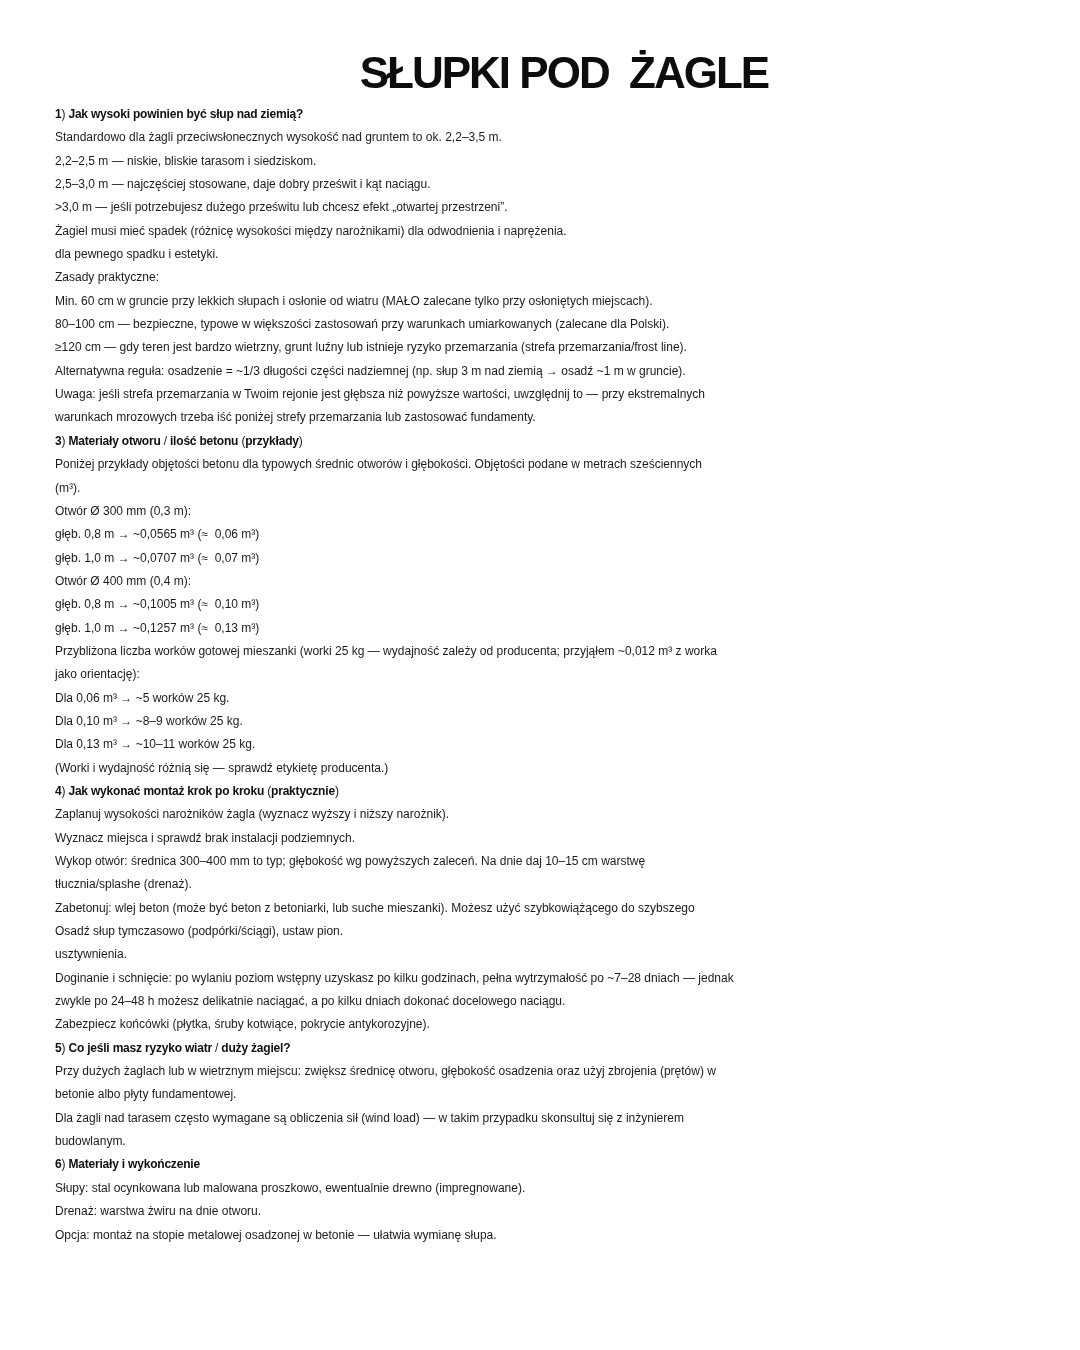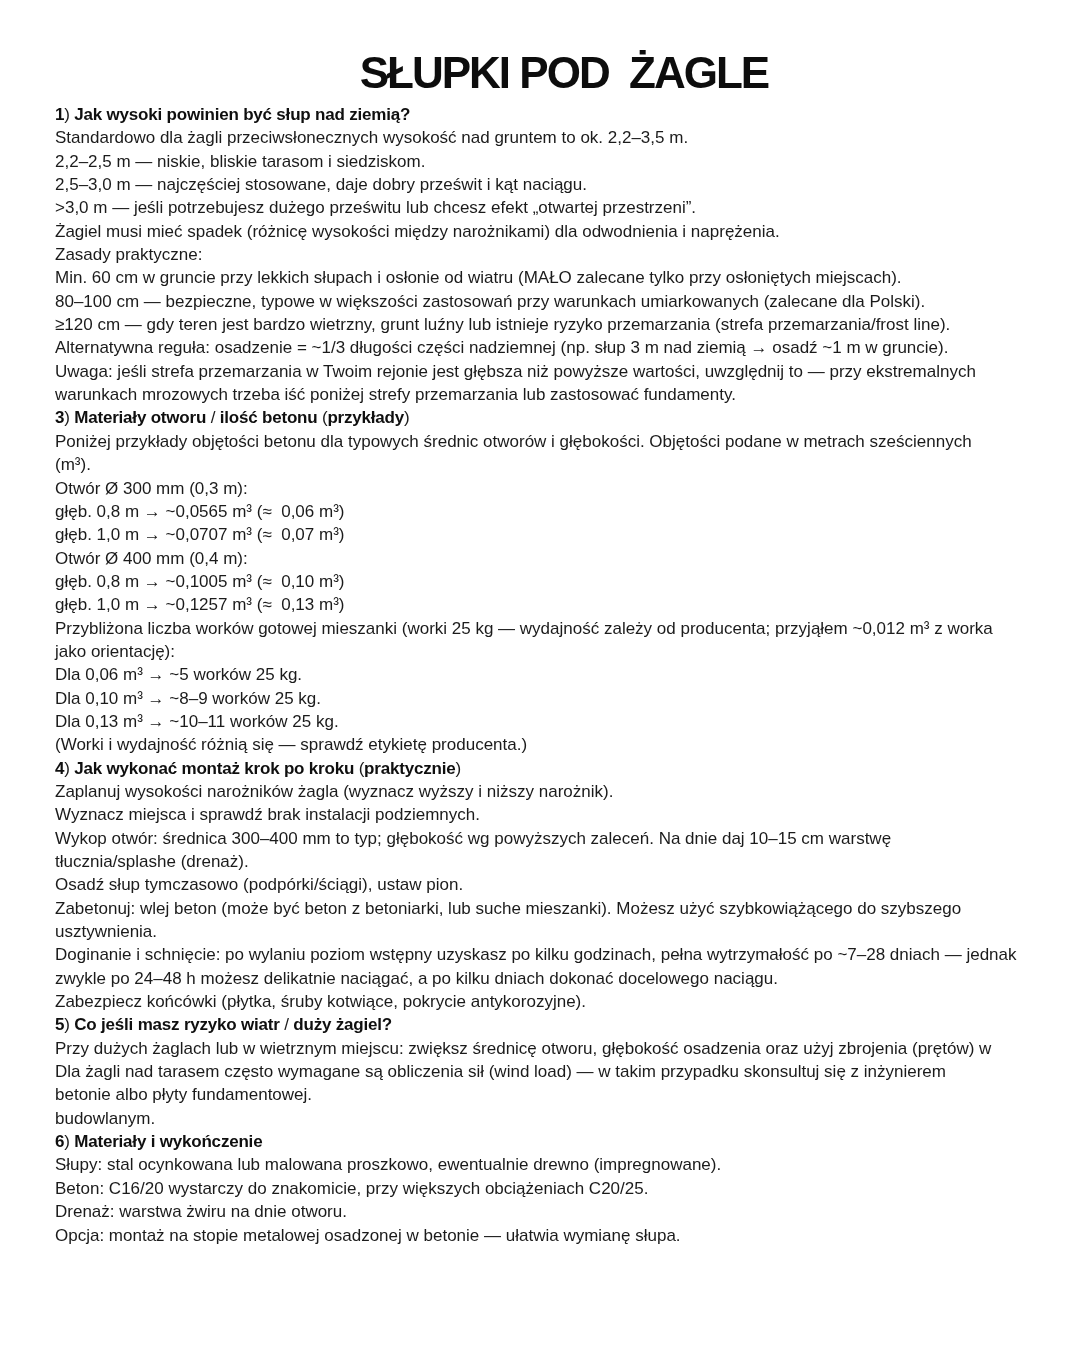--- a/index.html
+++ b/index.html
@@ -23,40 +23,41 @@
     white-space: pre;
     color: #0d0d0d;
     padding-left: 48px;
   }
   .content {
     margin: 7px 20px 0 55px;
   }
   .line {
     height: 23.35px;
     line-height: 23.35px;
-    font-size: 17px;
+    font-size: 12px;
     white-space: pre;
     color: #1b1b1b;
   }
   .line .seg { font-weight: normal; }
   .line .seg.bold { font-weight: bold; color: #0f0f0f; }
   .line.heading .seg { letter-spacing: -0.2px; }
 </style>
 </head>
 <body>
 
 <div class="page">
   <h1 class="doc-title">SŁUPKI POD  ŻAGLE</h1>
   <div class="content">
       <div class="line heading"><span class="seg bold">1</span><span class="seg">) </span><span class="seg bold">Jak wysoki powinien być słup nad ziemią?</span></div>
       <div class="line"><span class="seg">Standardowo dla żagli przeciwsłonecznych wysokość nad gruntem to ok. 2,2–3,5 m.</span></div>
       <div class="line"><span class="seg">2,2–2,5 m — niskie, bliskie tarasom i siedziskom.</span></div>
       <div class="line"><span class="seg">2,5–3,0 m — najczęściej stosowane, daje dobry prześwit i kąt naciągu.</span></div>
       <div class="line"><span class="seg">&gt;3,0 m — jeśli potrzebujesz dużego prześwitu lub chcesz efekt „otwartej przestrzeni”.</span></div>
       <div class="line"><span class="seg">Żagiel musi mieć spadek (różnicę wysokości między narożnikami) dla odwodnienia i naprężenia.</span></div>
+      <div class="line"><span class="seg">dla pewnego spadku i estetyki.</span></div>
       <div class="line"><span class="seg">Zasady praktyczne:</span></div>
       <div class="line"><span class="seg">Min. 60 cm w gruncie przy lekkich słupach i osłonie od wiatru (MAŁO zalecane tylko przy osłoniętych miejscach).</span></div>
       <div class="line"><span class="seg">80–100 cm — bezpieczne, typowe w większości zastosowań przy warunkach umiarkowanych (zalecane dla Polski).</span></div>
       <div class="line"><span class="seg">≥120 cm — gdy teren jest bardzo wietrzny, grunt luźny lub istnieje ryzyko przemarzania (strefa przemarzania/frost line).</span></div>
       <div class="line"><span class="seg">Alternatywna reguła: osadzenie = ~1/3 długości części nadziemnej (np. słup 3 m nad ziemią → osadź ~1 m w gruncie).</span></div>
       <div class="line"><span class="seg">Uwaga: jeśli strefa przemarzania w Twoim rejonie jest głębsza niż powyższe wartości, uwzględnij to — przy ekstremalnych</span></div>
       <div class="line"><span class="seg">warunkach mrozowych trzeba iść poniżej strefy przemarzania lub zastosować fundamenty.</span></div>
       <div class="line heading"><span class="seg bold">3</span><span class="seg">) </span><span class="seg bold">Materiały otworu</span><span class="seg"> / </span><span class="seg bold">ilość betonu</span><span class="seg"> (</span><span class="seg bold">przykłady</span><span class="seg">)</span></div>
       <div class="line"><span class="seg">Poniżej przykłady objętości betonu dla typowych średnic otworów i głębokości. Objętości podane w metrach sześciennych</span></div>
       <div class="line"><span class="seg">(m³).</span></div>
@@ -70,30 +71,29 @@
       <div class="line"><span class="seg">jako orientację):</span></div>
       <div class="line"><span class="seg">Dla 0,06 m³ → ~5 worków 25 kg.</span></div>
       <div class="line"><span class="seg">Dla 0,10 m³ → ~8–9 worków 25 kg.</span></div>
       <div class="line"><span class="seg">Dla 0,13 m³ → ~10–11 worków 25 kg.</span></div>
       <div class="line"><span class="seg">(Worki i wydajność różnią się — sprawdź etykietę producenta.)</span></div>
       <div class="line heading"><span class="seg bold">4</span><span class="seg">) </span><span class="seg bold">Jak wykonać montaż krok po kroku </span><span class="seg">(</span><span class="seg bold">praktycznie</span><span class="seg">)</span></div>
       <div class="line"><span class="seg">Zaplanuj wysokości narożników żagla (wyznacz wyższy i niższy narożnik).</span></div>
       <div class="line"><span class="seg">Wyznacz miejsca i sprawdź brak instalacji podziemnych.</span></div>
       <div class="line"><span class="seg">Wykop otwór: średnica 300–400 mm to typ; głębokość wg powyższych zaleceń. Na dnie daj 10–15 cm warstwę</span></div>
       <div class="line"><span class="seg">tłucznia/splashe (drenaż).</span></div>
+      <div class="line"><span class="seg">Zabetonuj: wlej beton (może być beton z betoniarki, lub suche mieszanki). Możesz użyć szybkowiążącego do szybszego</span></div>
       <div class="line"><span class="seg">Osadź słup tymczasowo (podpórki/ściągi), ustaw pion.</span></div>
-      <div class="line"><span class="seg">Zabetonuj: wlej beton (może być beton z betoniarki, lub suche mieszanki). Możesz użyć szybkowiążącego do szybszego</span></div>
       <div class="line"><span class="seg">usztywnienia.</span></div>
       <div class="line"><span class="seg">Doginanie i schnięcie: po wylaniu poziom wstępny uzyskasz po kilku godzinach, pełna wytrzymałość po ~7–28 dniach — jednak</span></div>
       <div class="line"><span class="seg">zwykle po 24–48 h możesz delikatnie naciągać, a po kilku dniach dokonać docelowego naciągu.</span></div>
       <div class="line"><span class="seg">Zabezpiecz końcówki (płytka, śruby kotwiące, pokrycie antykorozyjne).</span></div>
       <div class="line heading"><span class="seg bold">5</span><span class="seg">) </span><span class="seg bold">Co jeśli masz ryzyko wiatr</span><span class="seg"> / </span><span class="seg bold">duży żagiel?</span></div>
       <div class="line"><span class="seg">Przy dużych żaglach lub w wietrznym miejscu: zwiększ średnicę otworu, głębokość osadzenia oraz użyj zbrojenia (prętów) w</span></div>
+      <div class="line"><span class="seg">betonie albo płyty fundamentowej.</span></div>
       <div class="line"><span class="seg">Dla żagli nad tarasem często wymagane są obliczenia sił (wind load) — w takim przypadku skonsultuj się z inżynierem</span></div>
-      <div class="line"><span class="seg">betonie albo płyty fundamentowej.</span></div>
       <div class="line"><span class="seg">budowlanym.</span></div>
       <div class="line heading"><span class="seg bold">6</span><span class="seg">) </span><span class="seg bold">Materiały i wykończenie</span></div>
       <div class="line"><span class="seg">Słupy: stal ocynkowana lub malowana proszkowo, ewentualnie drewno (impregnowane).</span></div>
-      <div class="line"><span class="seg">Beton: C16/20 wystarczy do znakomicie, przy większych obciążeniach C20/25.</span></div>
       <div class="line"><span class="seg">Drenaż: warstwa żwiru na dnie otworu.</span></div>
       <div class="line"><span class="seg">Opcja: montaż na stopie metalowej osadzonej w betonie — ułatwia wymianę słupa.</span></div>
     </div>
 </div>
 
 </body></html>

